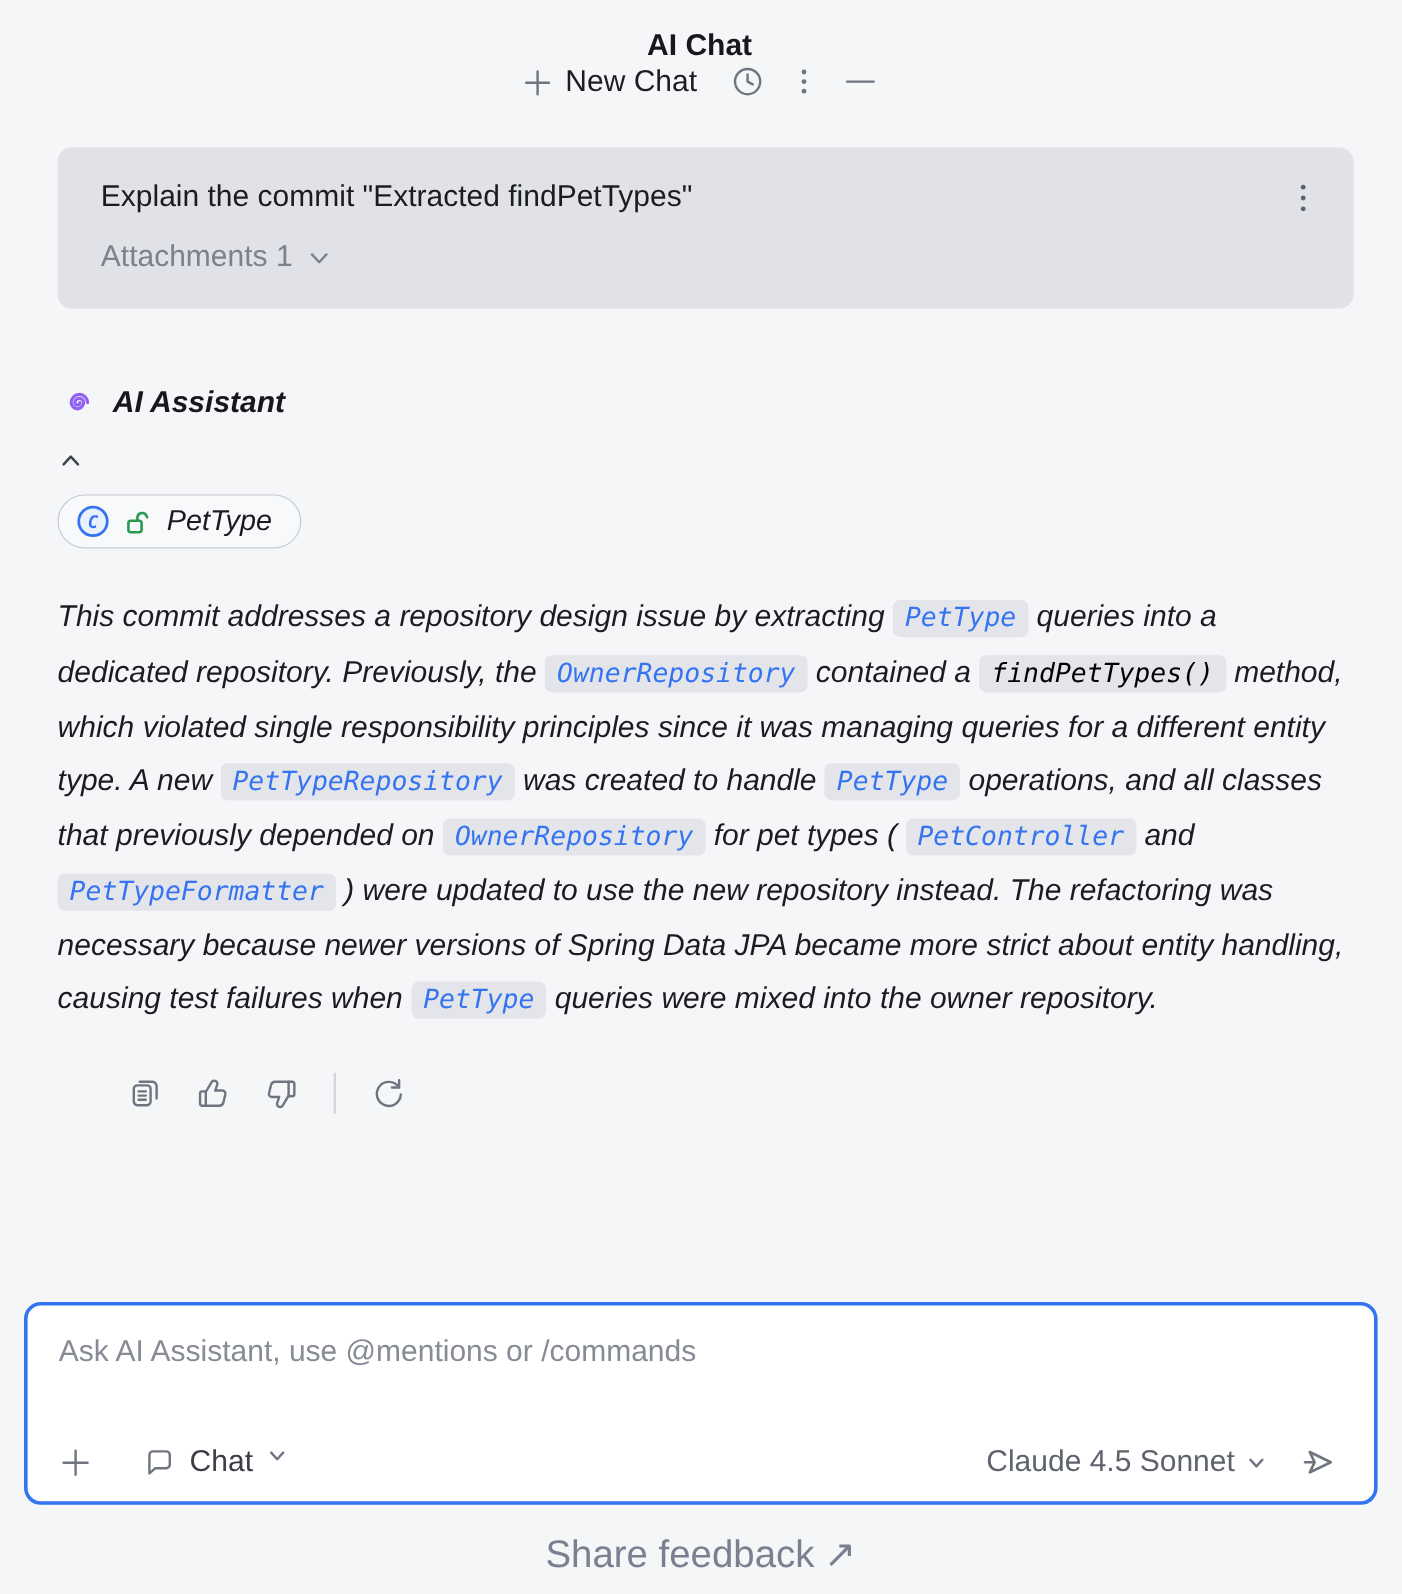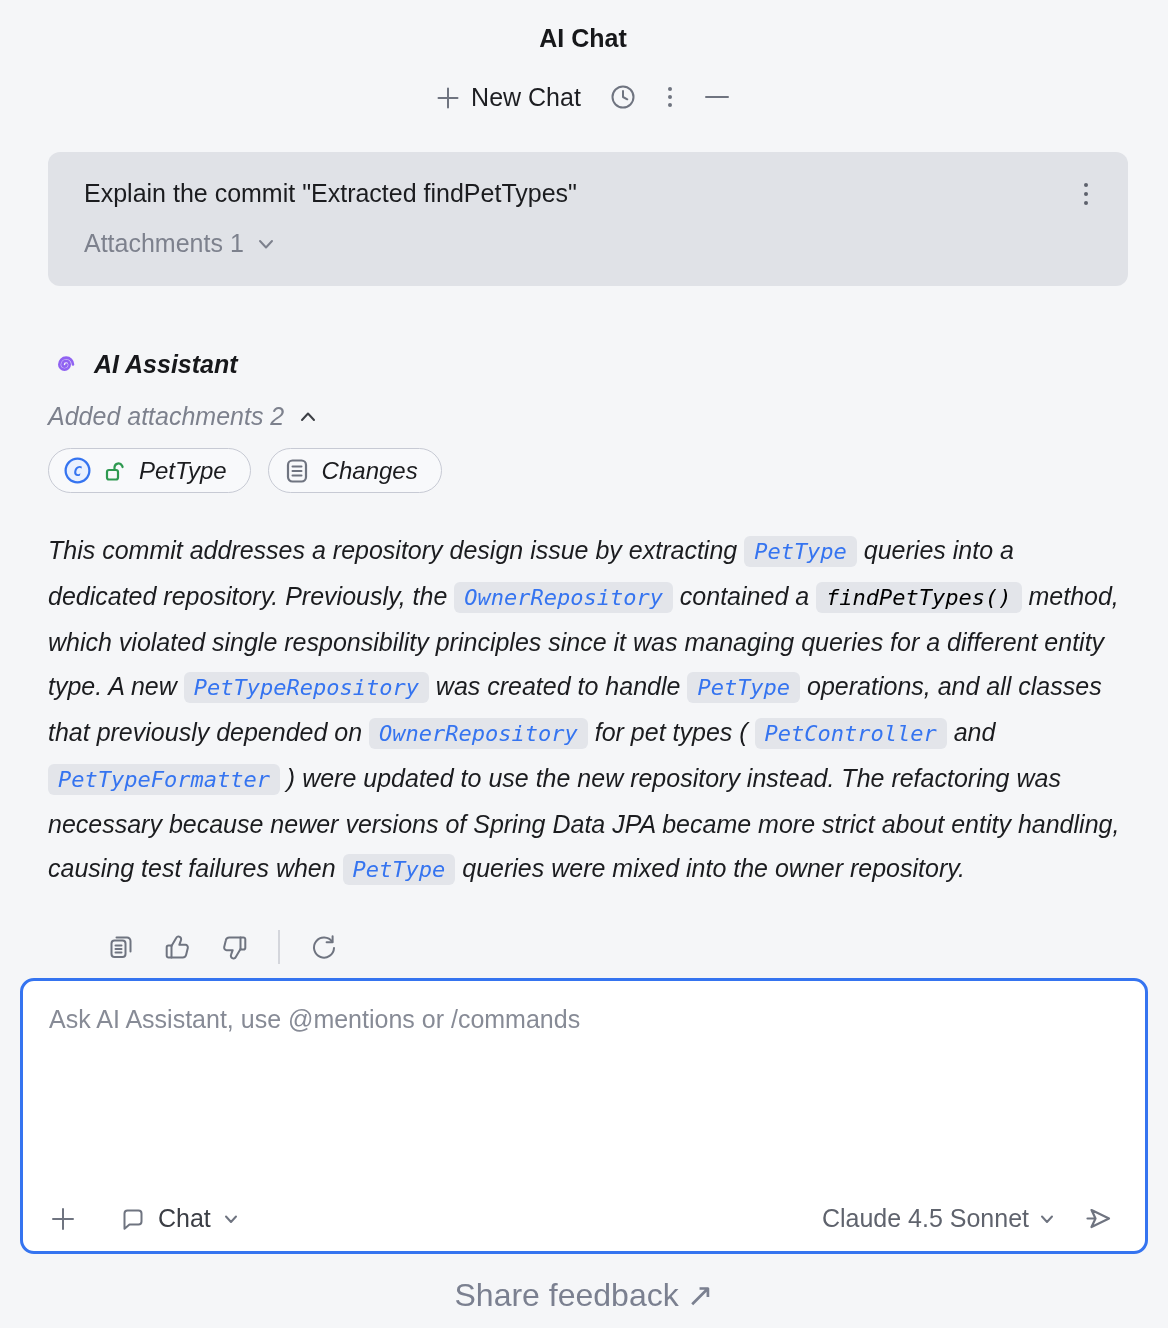--- a/index.html
+++ b/index.html
@@ -14,21 +14,21 @@
   svg { display: block; }
   .ico { stroke: #6f7480; fill: none; stroke-width: 2; stroke-linecap: round; stroke-linejoin: round; }
 
   
   .header {
     display: flex; align-items: center;
     padding: 24px 30px 0 28px;
     flex-direction: column;
   }
   .header-title { font-size: 25px; font-weight: bold; color: #17181b; flex: 1; }
-  .header-right { display: flex; align-items: flex-end; gap: 27px; margin-top: 29px; }
+  .header-right { display: flex; align-items: flex-end; gap: 27px; }
   .new-chat-btn { display: flex; align-items: center; gap: 9px; font-size: 25px; color: #1d1e22; cursor: pointer; background: none; border: none; font-family: inherit; }
 
   
   .user-bubble {
     position: relative;
     margin: 40px 40px 0 48px;
     background: #e0e2e7;
     border-radius: 12px;
     padding: 27px 120px 28px 36px;
   }
@@ -64,40 +64,40 @@
 
   .actions { margin: 38px 0 0 58px; display: flex; align-items: center; gap: 26px; }
   .action-btn { background: none; border: none; cursor: pointer; padding: 0; }
   .v-divider { width: 2px; height: 34px; background: #d4d6dc; margin: 0 2px; }
 
   
   .bottom-area { position: absolute; left: 0; right: 0; bottom: 14px; }
   .composer {
     position: relative;
     margin: 0 20px;
-    height: 276px;
+    height: 169px;
     background: #ffffff;
     border: 3px solid #3574f0;
     border-radius: 14px;
   }
   .composer textarea {
     width: 100%; height: 128px;
     border: none; outline: none; resize: none; background: transparent;
     padding: 24px 26px;
     font-family: "Liberation Sans", sans-serif;
     font-size: 25px; color: #1b1c1f;
   }
   .composer textarea::placeholder { color: #878b96; }
   .composer-bar {
     position: absolute; left: 0; right: 0; bottom: 16px;
     display: flex; align-items: center;
     padding: 0 30px 0 26px;
   }
   .attach-btn { background: none; border: none; cursor: pointer; padding: 0; margin-right: 42px; }
-  .mode-selector { display: flex; align-items: center; gap: 11px; font-size: 25px; color: #3b3e45; cursor: pointer; background: none; border: none; font-family: inherit; }
+  .mode-selector { display: flex; align-items: flex-start; gap: 11px; font-size: 25px; color: #3b3e45; cursor: pointer; background: none; border: none; font-family: inherit; }
   .model-selector { margin-left: auto; display: flex; align-items: center; gap: 9px; font-size: 25px; color: #5f636d; cursor: pointer; background: none; border: none; font-family: inherit; }
   .send-btn { background: none; border: none; cursor: pointer; padding: 0; margin-left: 26px; }
 
   .footer { margin-top: 22px; text-align: center; font-size: 32px; color: #7b8090; }
   .footer a { color: #7b8090; text-decoration: none; cursor: pointer; display: inline-flex; align-items: center; gap: 8px; }
 </style>
 </head>
 <body>
 
 <div class="header">
@@ -159,21 +159,20 @@
   <div class="assistant-head">
     <span>
       <svg width="33" height="33" viewBox="0 0 32 32">
         <path d="M18 16 A2 2 0 1 1 14 16 A3.5 3.5 0 1 1 21 16 A5 5 0 1 1 11 16 A6.6 6.6 0 1 1 24.2 16" fill="none" stroke="#9062F2" stroke-width="2.6" stroke-linecap="round"></path>
       </svg>
     </span>
     <span class="assistant-name">AI Assistant</span>
   </div>
 
   <div class="added-toggle">
-    <span>Added attachments 2</span>
     <span>
       <svg width="22" height="22" viewBox="0 0 22 22">
           <polyline class="ico chev" points="5,14 11,7.5 17,14"></polyline>
         </svg>
     </span>
   </div>
 
   <div class="chips">
     <div class="chip">
       <span>
@@ -182,29 +181,20 @@
           <text x="15" y="20" text-anchor="middle" font-family="DejaVu Sans Mono, monospace" font-size="14" font-weight="bold" fill="#3574F0">C</text>
         </svg>
       </span>
       <span>
         <svg width="26" height="26" viewBox="0 0 26 26">
           <rect x="4" y="12" width="11" height="9.5" rx="2" fill="none" stroke="#2E9950" stroke-width="2.2"></rect>
           <path d="M11.5 12 V9.2 A4 4 0 0 1 19 7.6 L19.6 9" fill="none" stroke="#2E9950" stroke-width="2.2" stroke-linecap="round"></path>
         </svg>
       </span>
       <span>PetType</span>
-    </div>
-    <div class="chip">
-      <span>
-        <svg width="30" height="30" viewBox="0 0 30 30">
-          <rect x="6" y="4.5" width="18" height="21" rx="4.5" fill="none" stroke="#6f7480" stroke-width="2.2"></rect>
-          <path d="M10.5 10.5 H19.5 M10.5 15 H19.5 M10.5 19.5 H19.5" stroke="#6f7480" stroke-width="2" stroke-linecap="round"></path>
-        </svg>
-      </span>
-      <span>Changes</span>
     </div>
   </div>
 
   <div class="message"><span>This commit addresses a repository design issue by extracting </span><span class="code-chip">PetType</span><span> queries into a dedicated repository. Previously, the </span><span class="code-chip">OwnerRepository</span><span> contained a </span><span class="code-chip code-dark">findPetTypes()</span><span> method, which violated single responsibility principles since it was managing queries for a different entity type. A new </span><span class="code-chip">PetTypeRepository</span><span> was created to handle </span><span class="code-chip">PetType</span><span> operations, and all classes that previously depended on </span><span class="code-chip">OwnerRepository</span><span> for pet types ( </span><span class="code-chip">PetController</span><span> and </span><span class="code-chip">PetTypeFormatter</span><span> ) were updated to use the new repository instead. The refactoring was necessary because newer versions of Spring Data JPA became more strict about entity handling, causing test failures when </span><span class="code-chip">PetType</span><span> queries were mixed into the owner repository.</span></div>
 
   <div class="actions">
     <button class="action-btn">
       <span>
         <svg width="30" height="30" viewBox="0 0 30 30">
           <path class="ico" d="M10.5 5.5 H21 A3.5 3.5 0 0 1 24.5 9 V19.5"></path>

